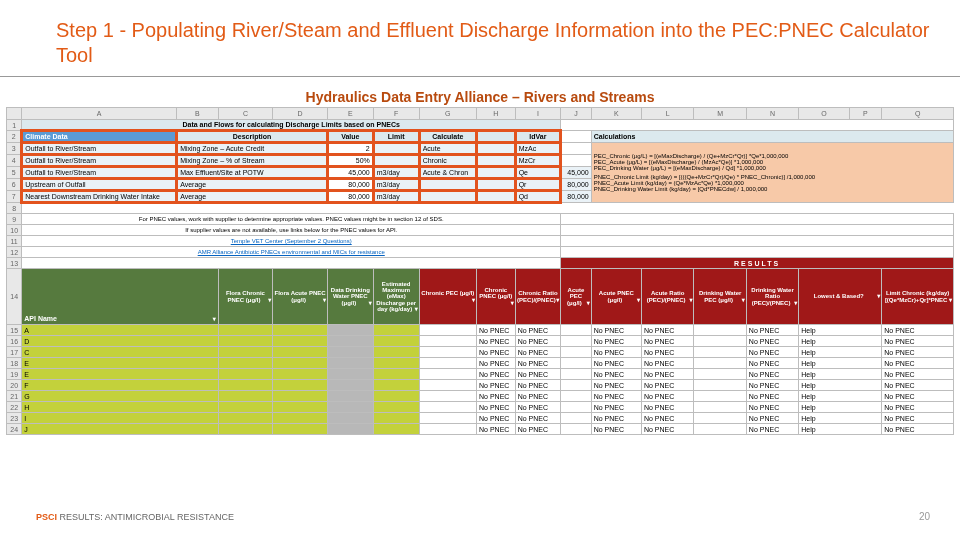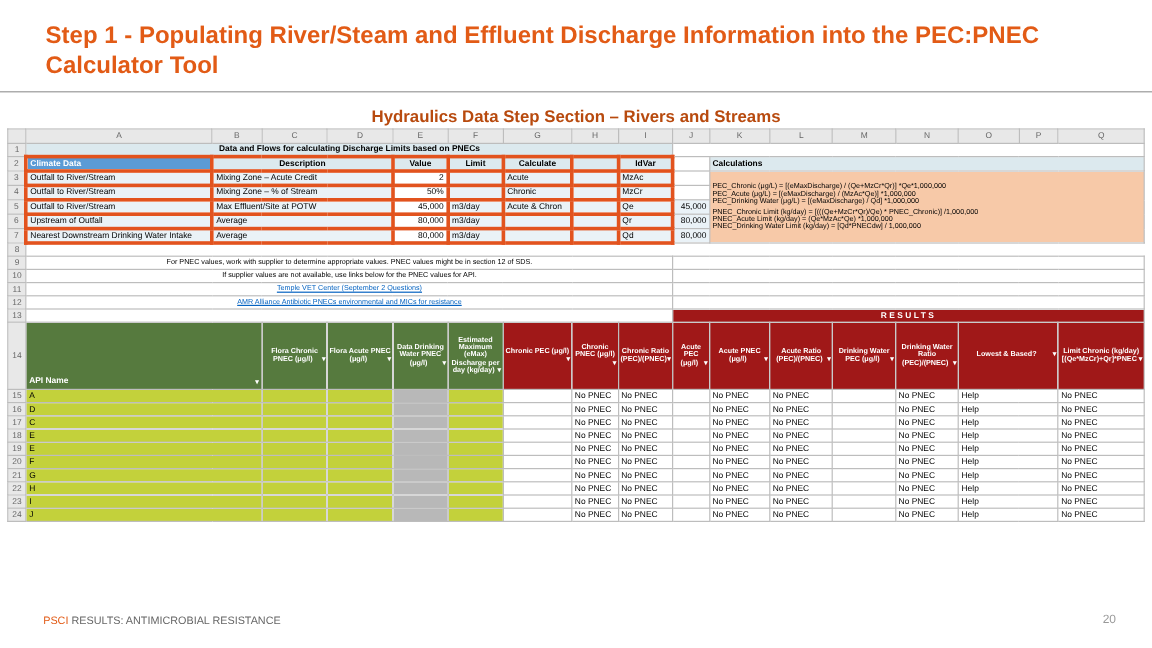--- a/index.html
+++ b/index.html
@@ -1,17 +1,17 @@
 <!DOCTYPE html>
 <html><head>
 <meta charset="utf-8">
 <style>
 *{box-sizing:border-box;margin:0;padding:0}
 body{width:960px;height:540px;font-family:Arial,sans-serif;background:#fff;position:relative;overflow:hidden}
-.title{color:#e25b16;font-weight:bold;font-size:20px;padding:18px 30px 6px 38px;line-height:1.25}
+.title{color:#e25b16;font-weight:normal;font-size:20px;padding:18px 30px 6px 56px;line-height:1.25}
 .hr{border-bottom:1px solid #999;margin:2px 0 8px 0}
 .sub{color:#b84a0e;font-weight:bold;font-size:14px;text-align:center;padding:4px 0 2px}
 .sheet{margin:0 6px;font-size:7px;color:#000}
 table{border-collapse:collapse;width:100%}
 td,th{border:1px solid #bdbdbd;padding:1px 2px;height:11px;text-align:left;overflow:hidden;white-space:nowrap}
 .rowh{background:#e8e8e8;text-align:center;width:14px;color:#666;font-size:7px}
 .colh{background:#e8e8e8;text-align:center;color:#666;font-size:7px;height:12px}
 .lbl{background:#dce9ee;font-weight:bold}
 .blu{background:#5b9bd5;color:#fff;font-weight:bold}
 .pale{background:#eaf2f7}
@@ -21,29 +21,29 @@
 .res{background:#a01818;color:#fff;font-weight:bold;text-align:center;letter-spacing:2px}
 .hdr{background:#a01818;color:#fff;font-size:6px;font-weight:bold;text-align:center;vertical-align:middle;padding:2px 1px;white-space:normal;line-height:1.05}
 .ylw{background:#c3d13b}
 .gry{background:#b8b8b8}
 .wht{background:#fff}
 .api{background:#567a3e;color:#fff;font-weight:bold;text-align:left;vertical-align:bottom;padding-bottom:2px;height:56px}
 .note{text-align:center;font-size:6px}
 .lk{color:#0563c1;text-decoration:underline}
 .dd::after{content:"▾";float:right;font-size:6px}
 .foot{position:absolute;bottom:18px;left:36px;font-size:9px;color:#666}
-.foot b{color:#e25b16;font-weight:normal}
+.foot b{color:#e25b16;font-weight:bold}
 .pg{position:absolute;bottom:18px;right:30px;font-size:10px;color:#999}
 </style>
 </head>
 <body>
 
 <div class="title">Step 1 - Populating River/Steam and Effluent Discharge Information into the PEC:PNEC Calculator Tool</div>
 <div class="hr"></div>
-<div class="sub">Hydraulics Data Step Section – Rivers and Streams</div>
+<div class="sub">Hydraulics Data Entry Alliance – Rivers and Streams</div>
 
 <div class="sheet">
 <table>
 <tbody>
         <tr>
 <td class="colh rowh"></td>
 <td class="colh" style="width:120px">A</td>
 <td class="colh" style="width:38px">B</td>
 <td class="colh" style="width:50px">C</td>
 <td class="colh" style="width:50px">D</td>

